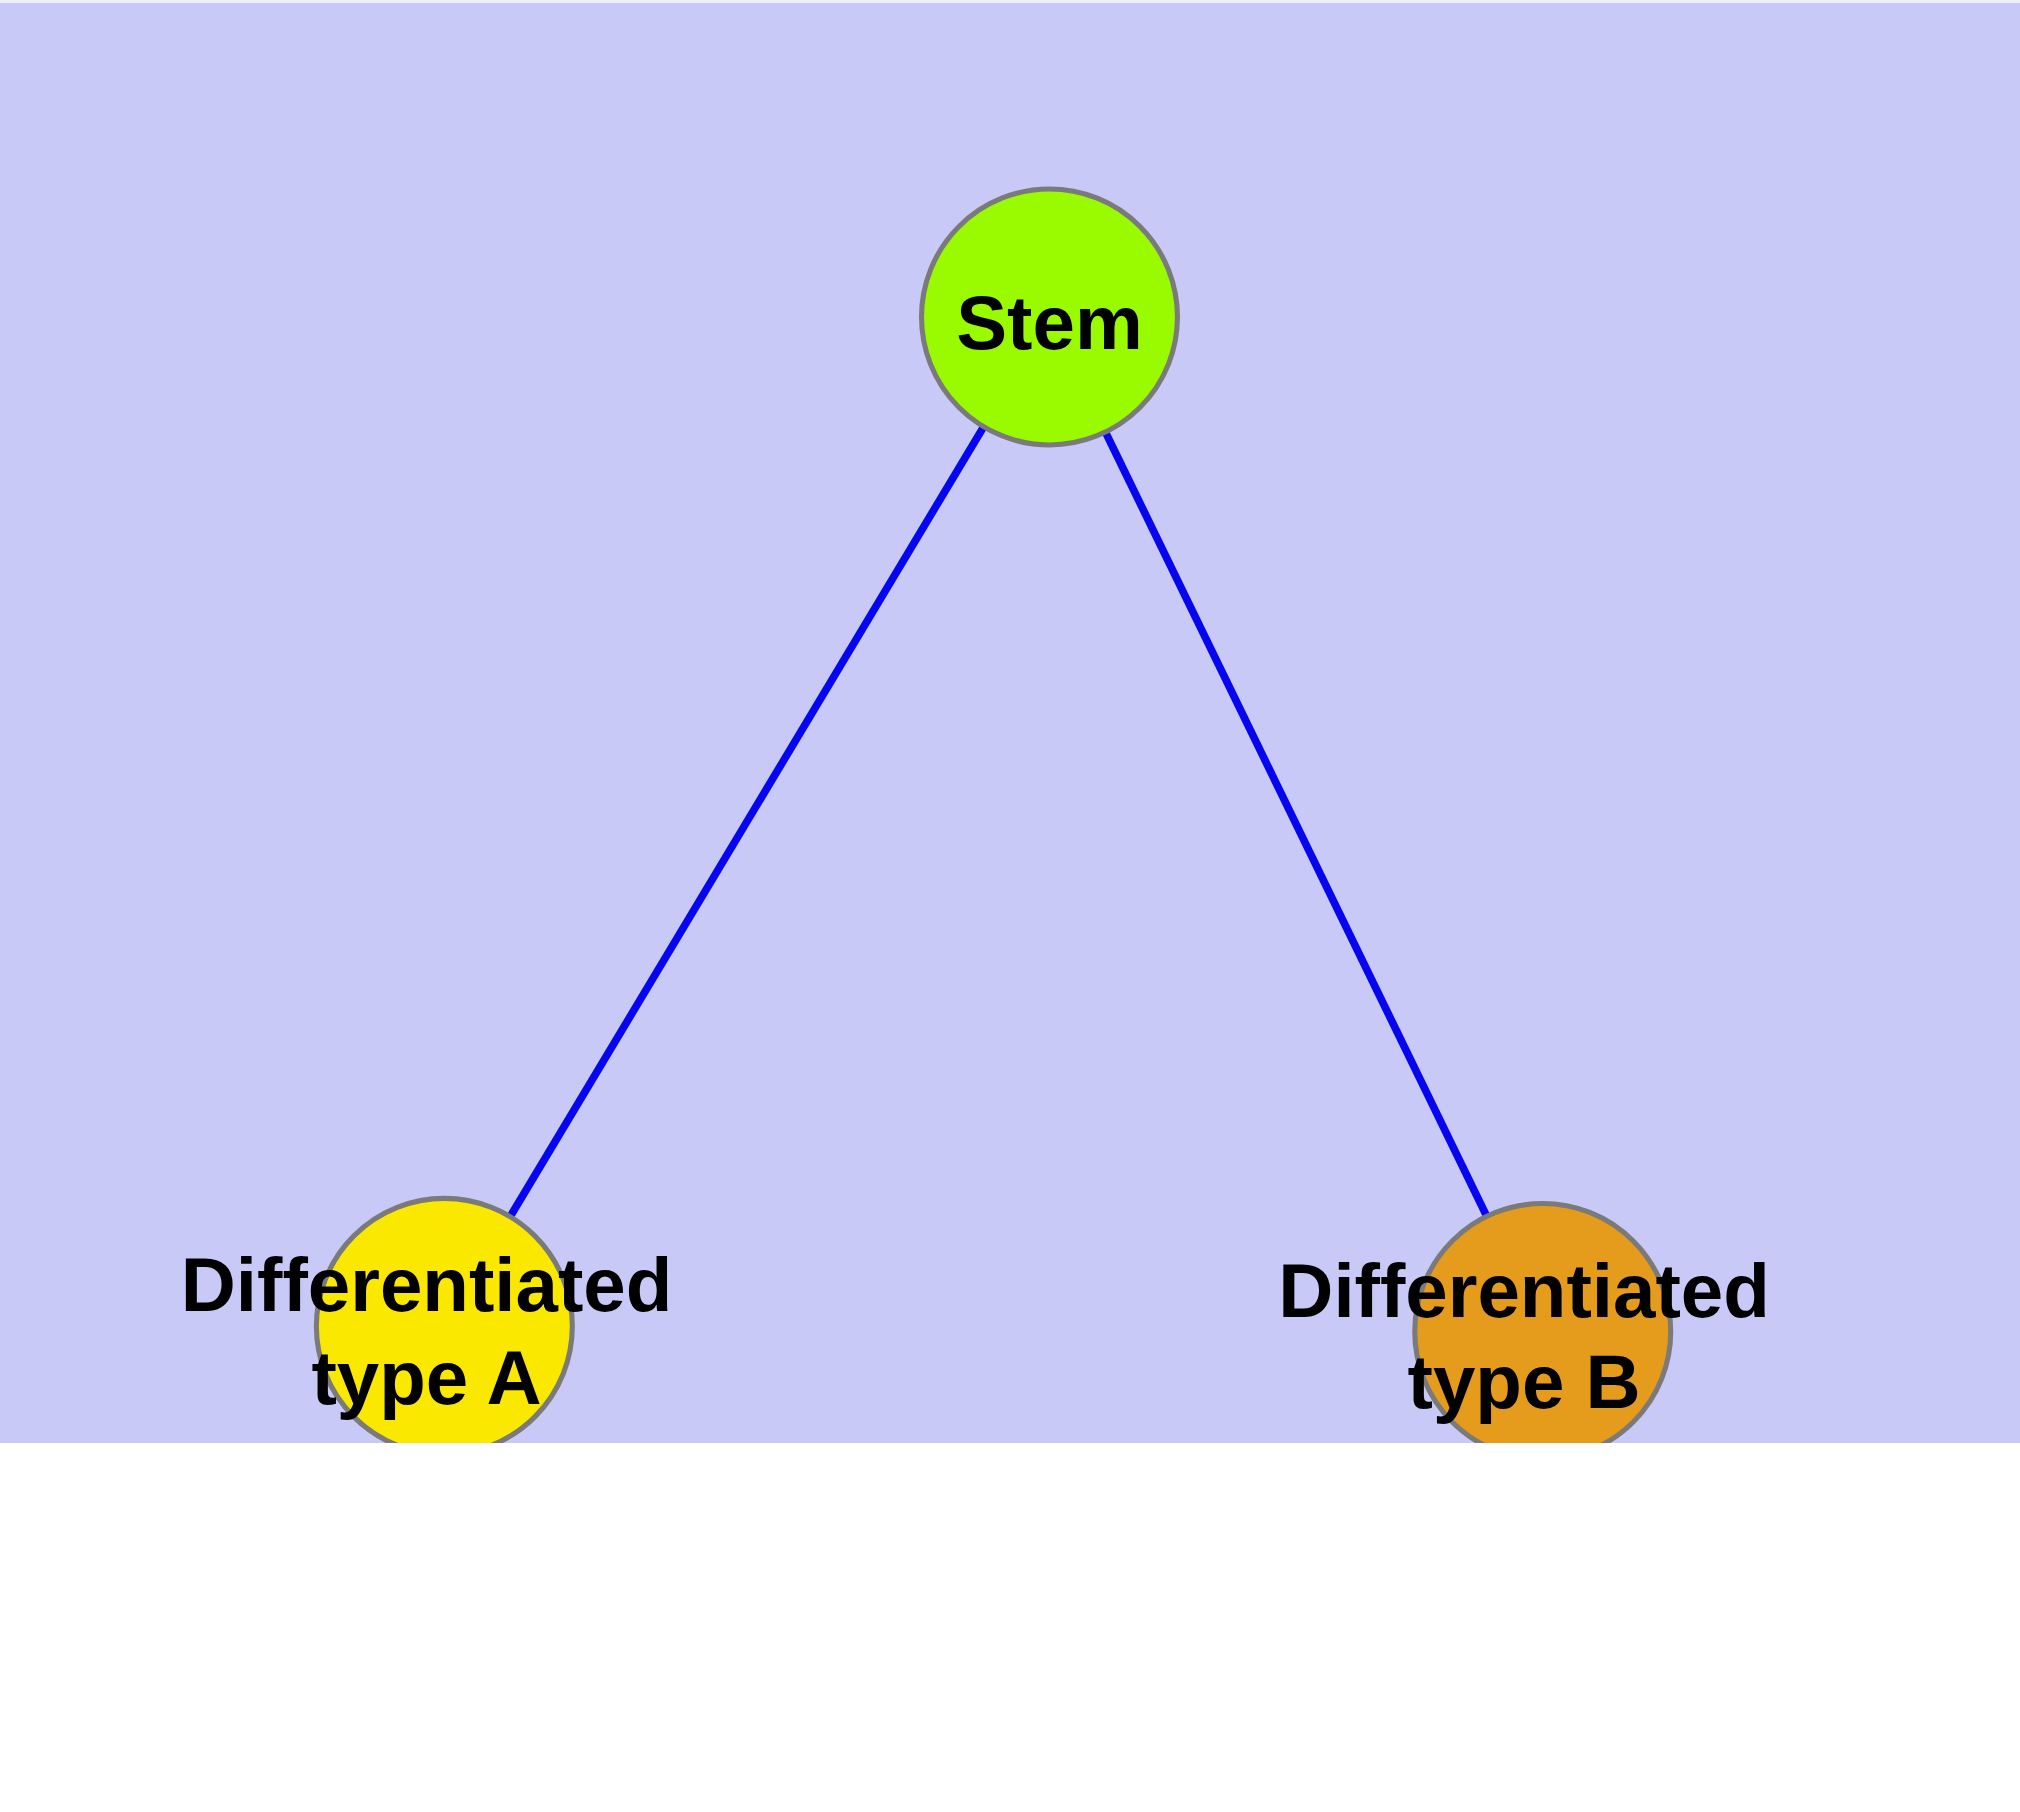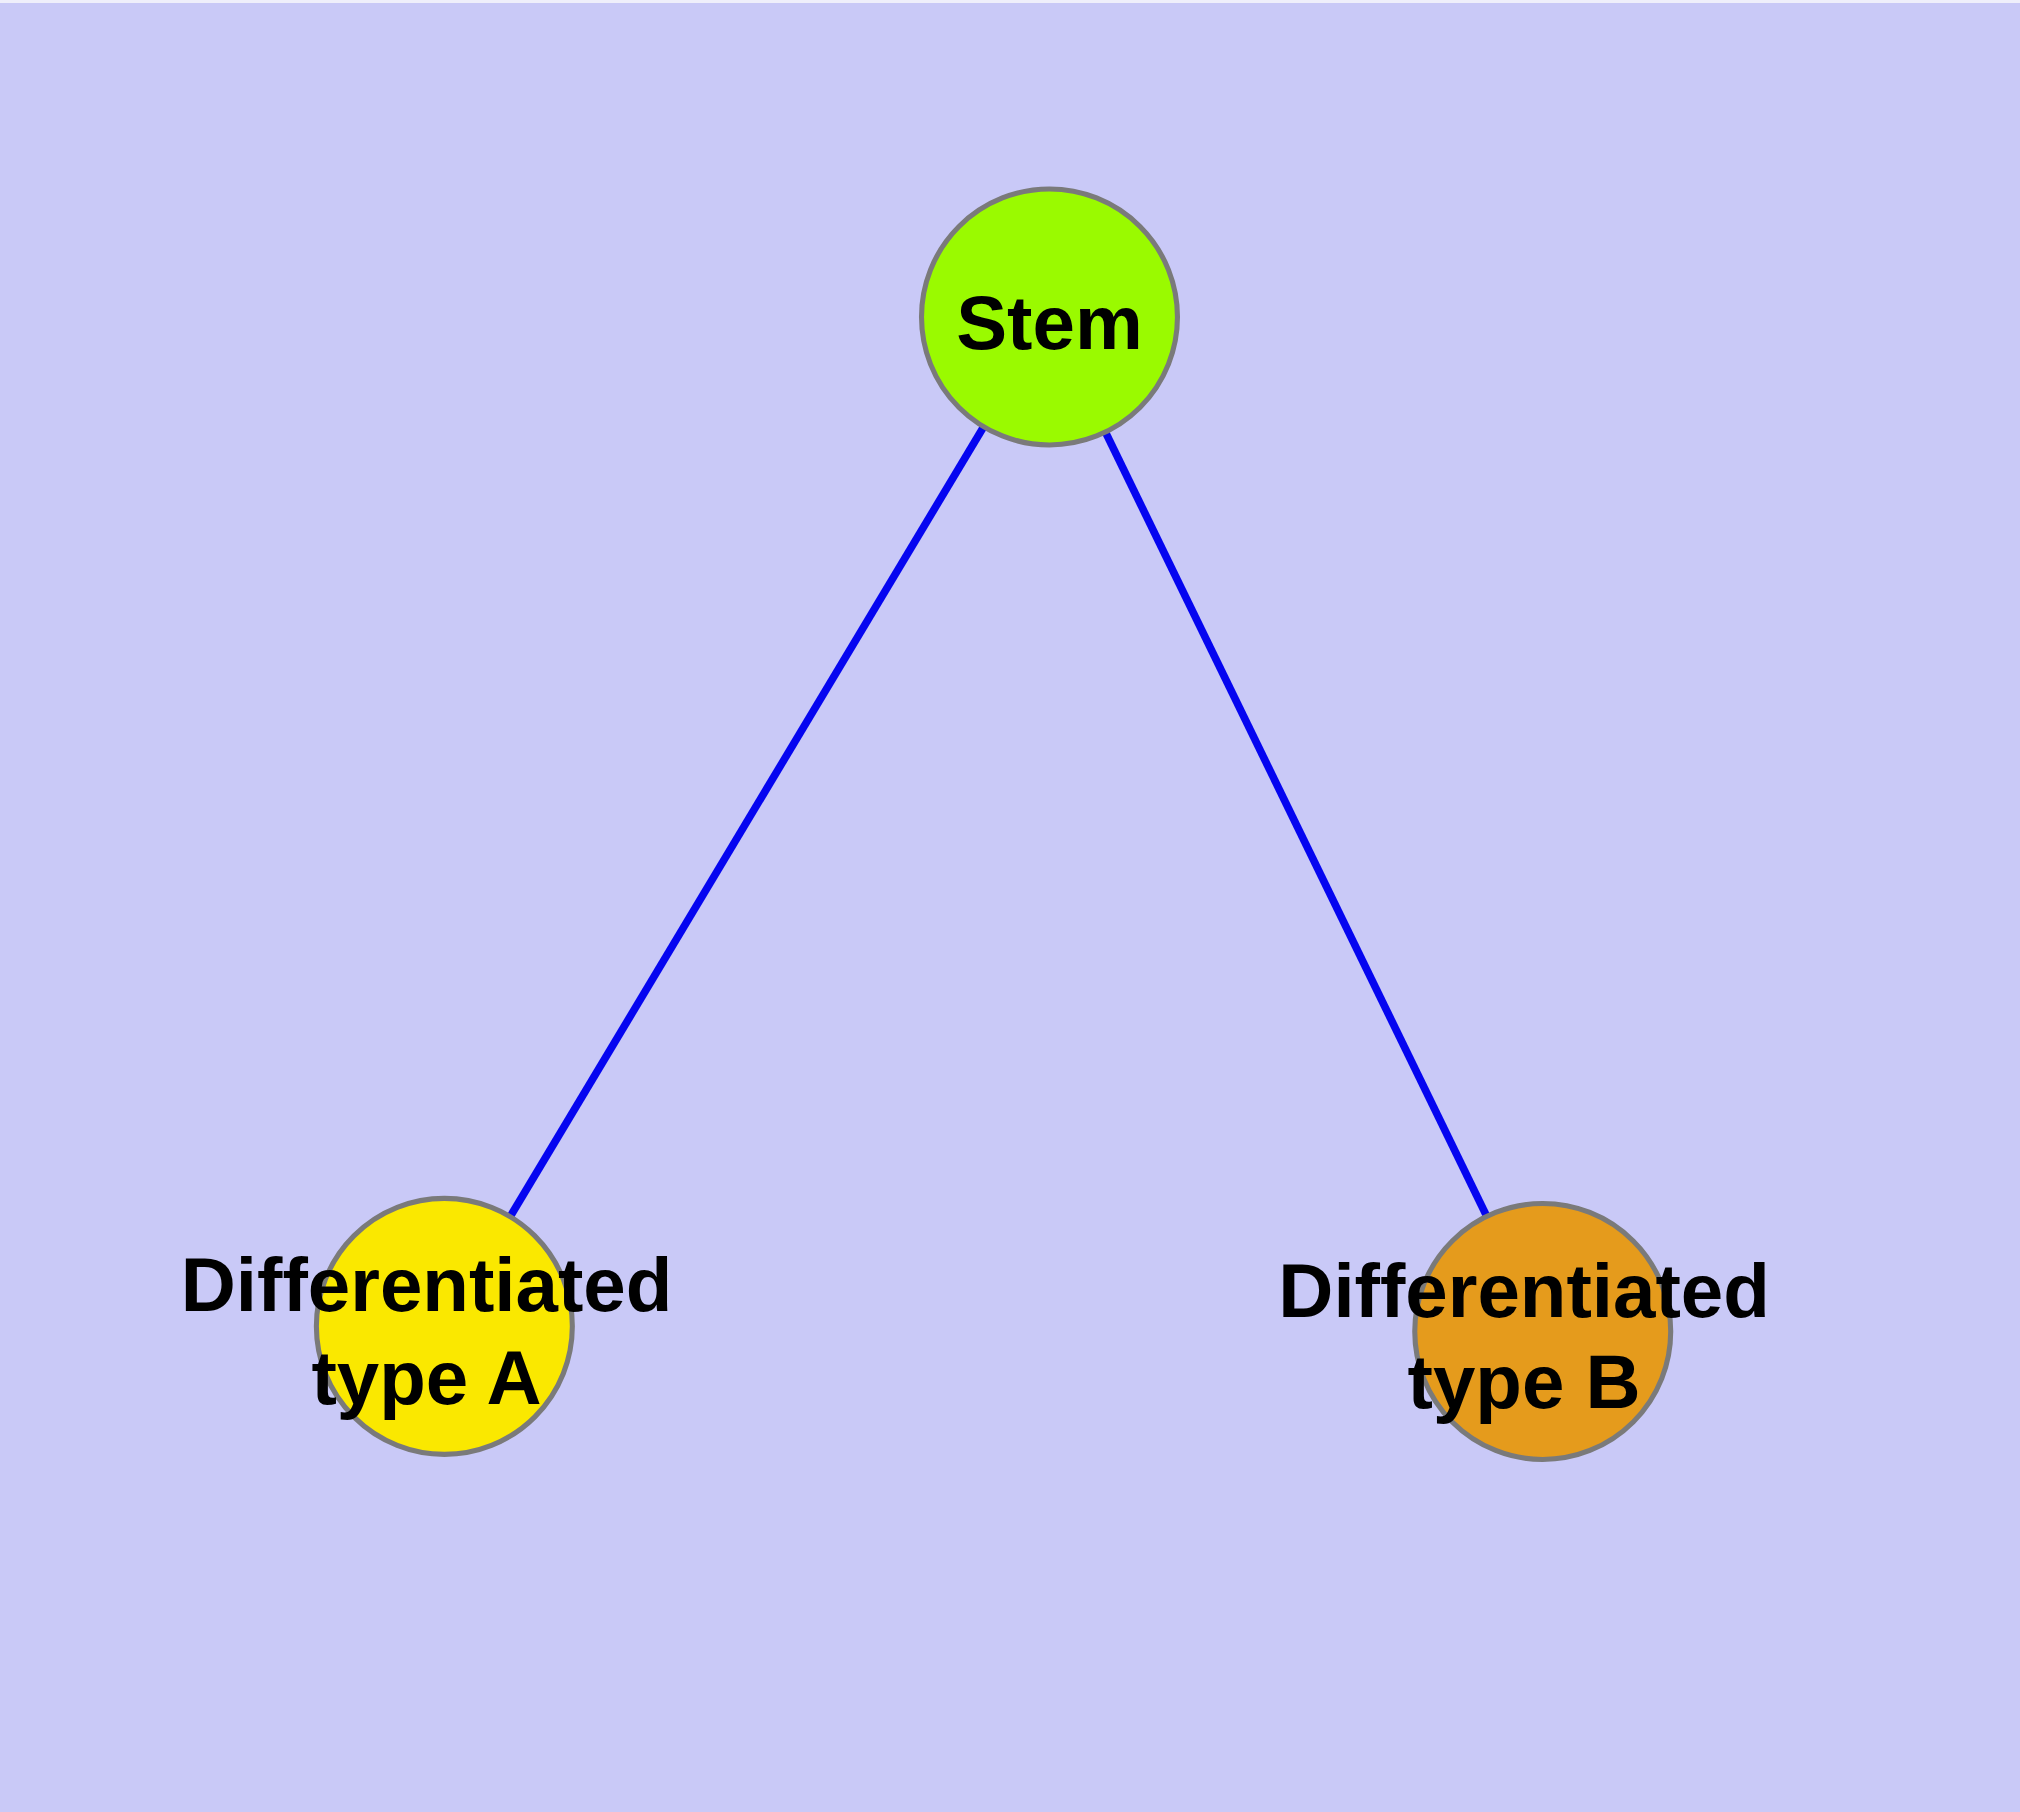--- a/index.html
+++ b/index.html
@@ -6,21 +6,21 @@
     margin: 0;
     padding: 0;
   }
   body {
     font-family: "Liberation Sans", sans-serif;
     background: #ffffff;
   }
   .canvas {
     position: relative;
     width: 2021px;
-    height: 1812px;
+    height: 1443px;
     background: var(--background, #C9C9F7);
     overflow: hidden;
     text-align: right;
   }
   .top-edge-strip {
     position: absolute;
     top: 0; left: 0;
     width: 100%;
     height: 3.4px;
     background: #EFEFFB;

